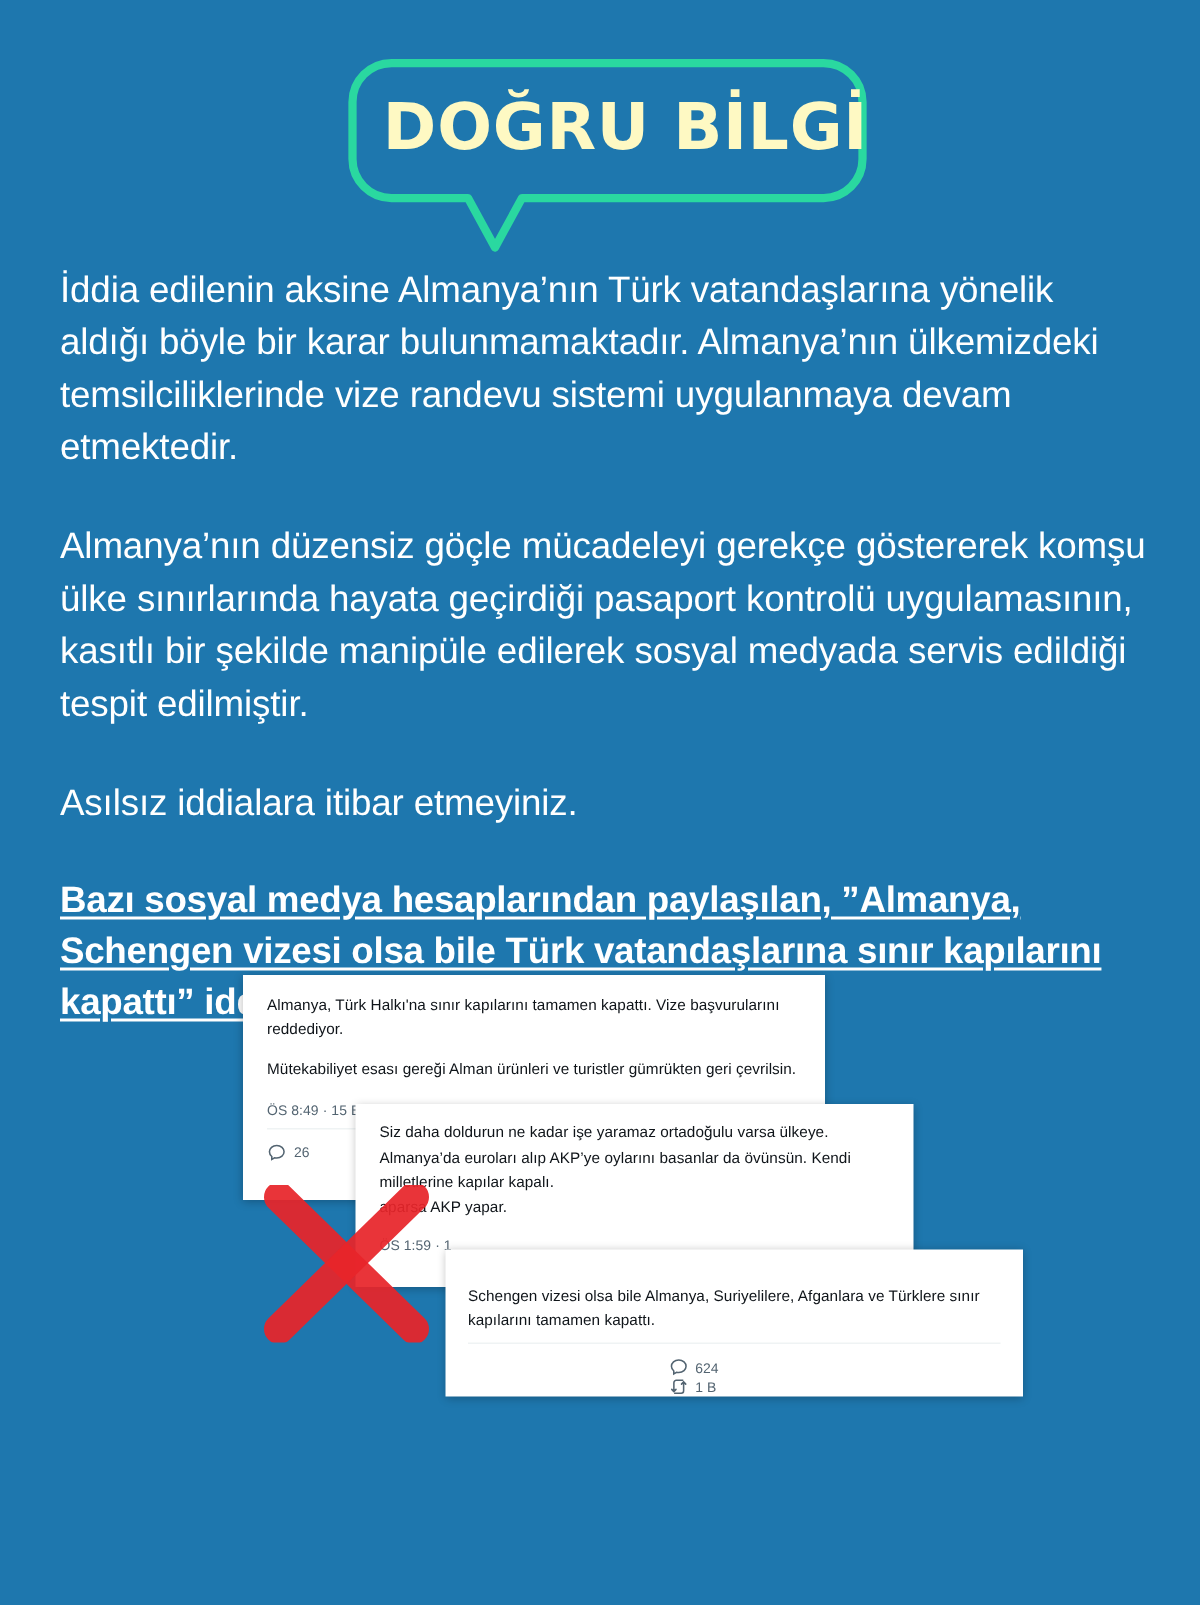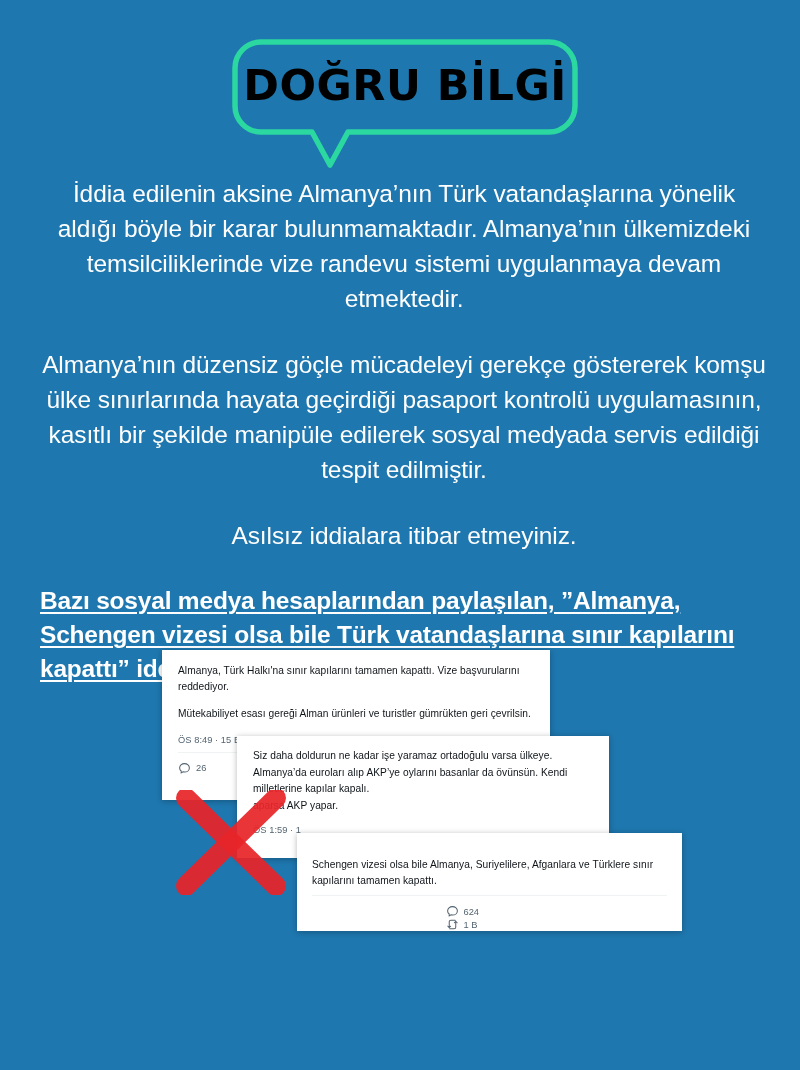--- a/index.html
+++ b/index.html
@@ -25,28 +25,28 @@
     width: 348px;
     height: 130px;
   }
   .badge-svg {
     position: absolute;
     left: 0;
     top: 0;
   }
   .badge-title {
     position: absolute;
-    left: 0;
+    left: 12px;
     top: 0;
     width: 348px;
     height: 94px;
     display: flex;
     align-items: center;
     justify-content: center;
-    color: #000000;
+    color: #fef9c3;
     font-size: 43px;
     font-weight: 700;
     letter-spacing: 0.5px;
     font-family: "DejaVu Sans", sans-serif;
     white-space: nowrap;
   }
 
   
   .copy {
     position: absolute;
@@ -54,21 +54,20 @@
     top: 176px;
     width: 728px;
     color: #ffffff;
   }
   .para {
     font-size: 24.5px;
     line-height: 35px;
     letter-spacing: -0.1px;
     margin: 0 0 31px 0;
     font-weight: 400;
-    text-align: center;
   }
   .para.last {
     margin-bottom: 31px;
   }
   .claim {
     font-size: 24.5px;
     line-height: 34px;
     font-weight: 700;
     letter-spacing: -0.2px;
     margin: 0;

